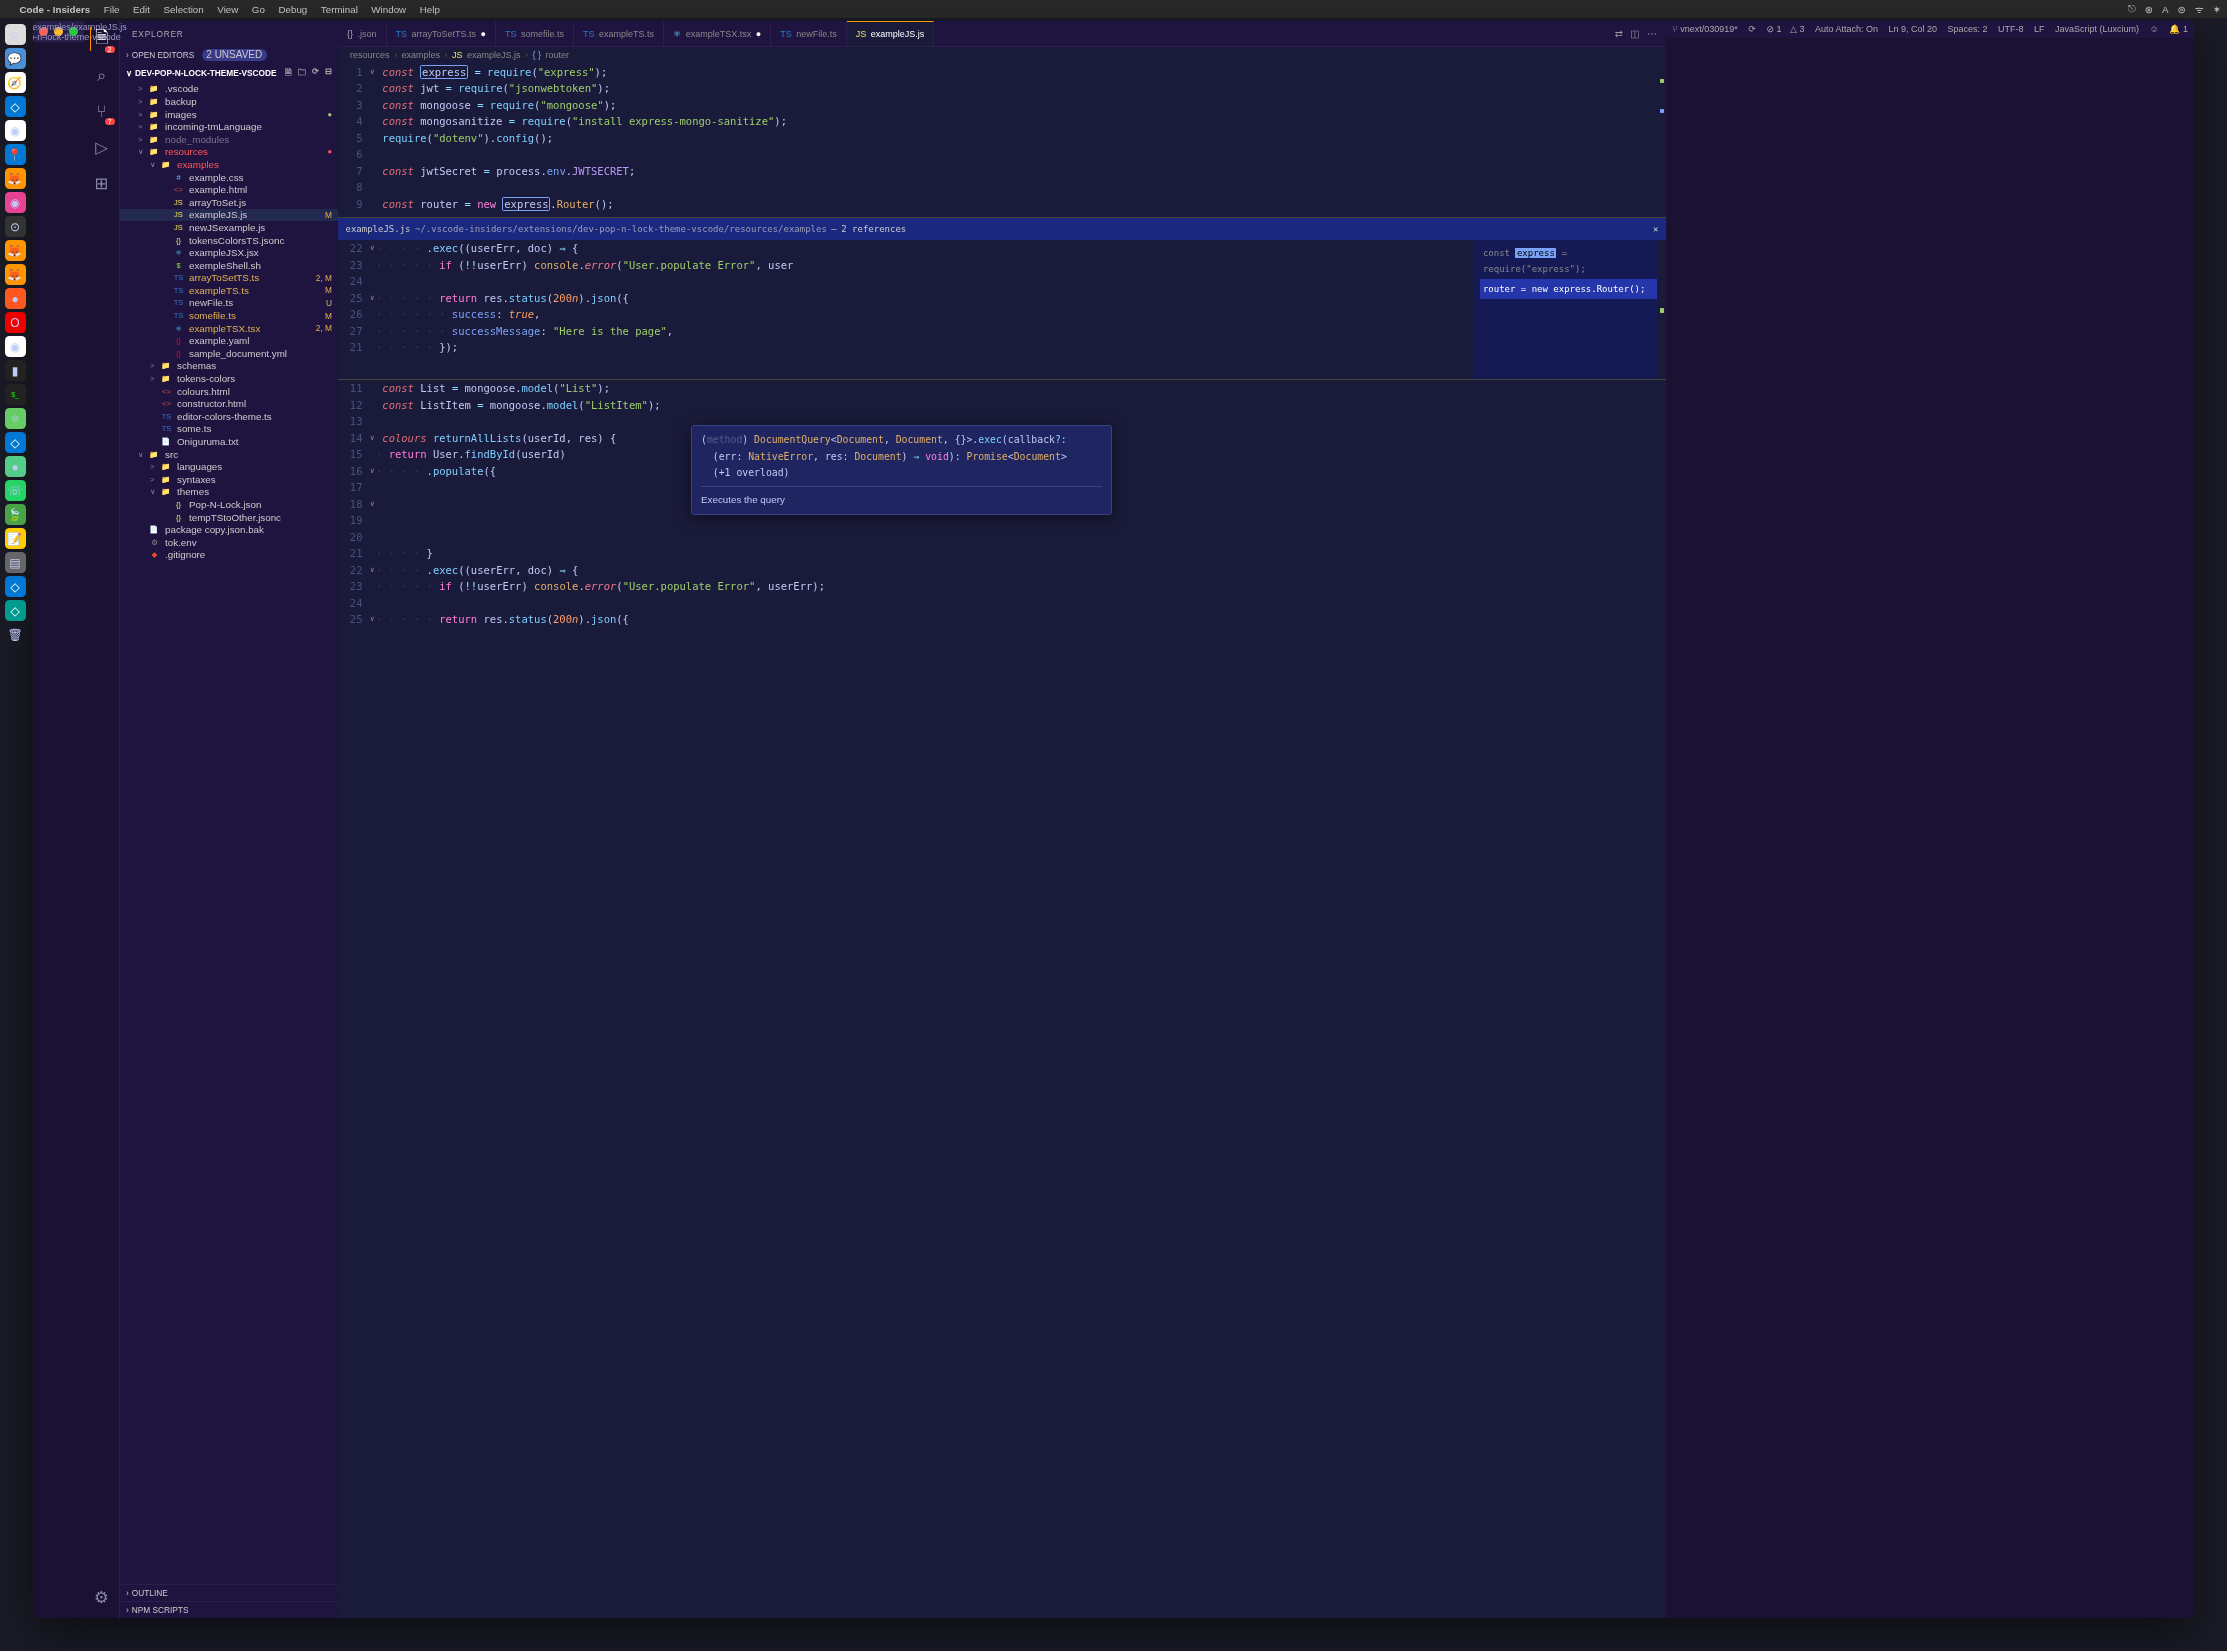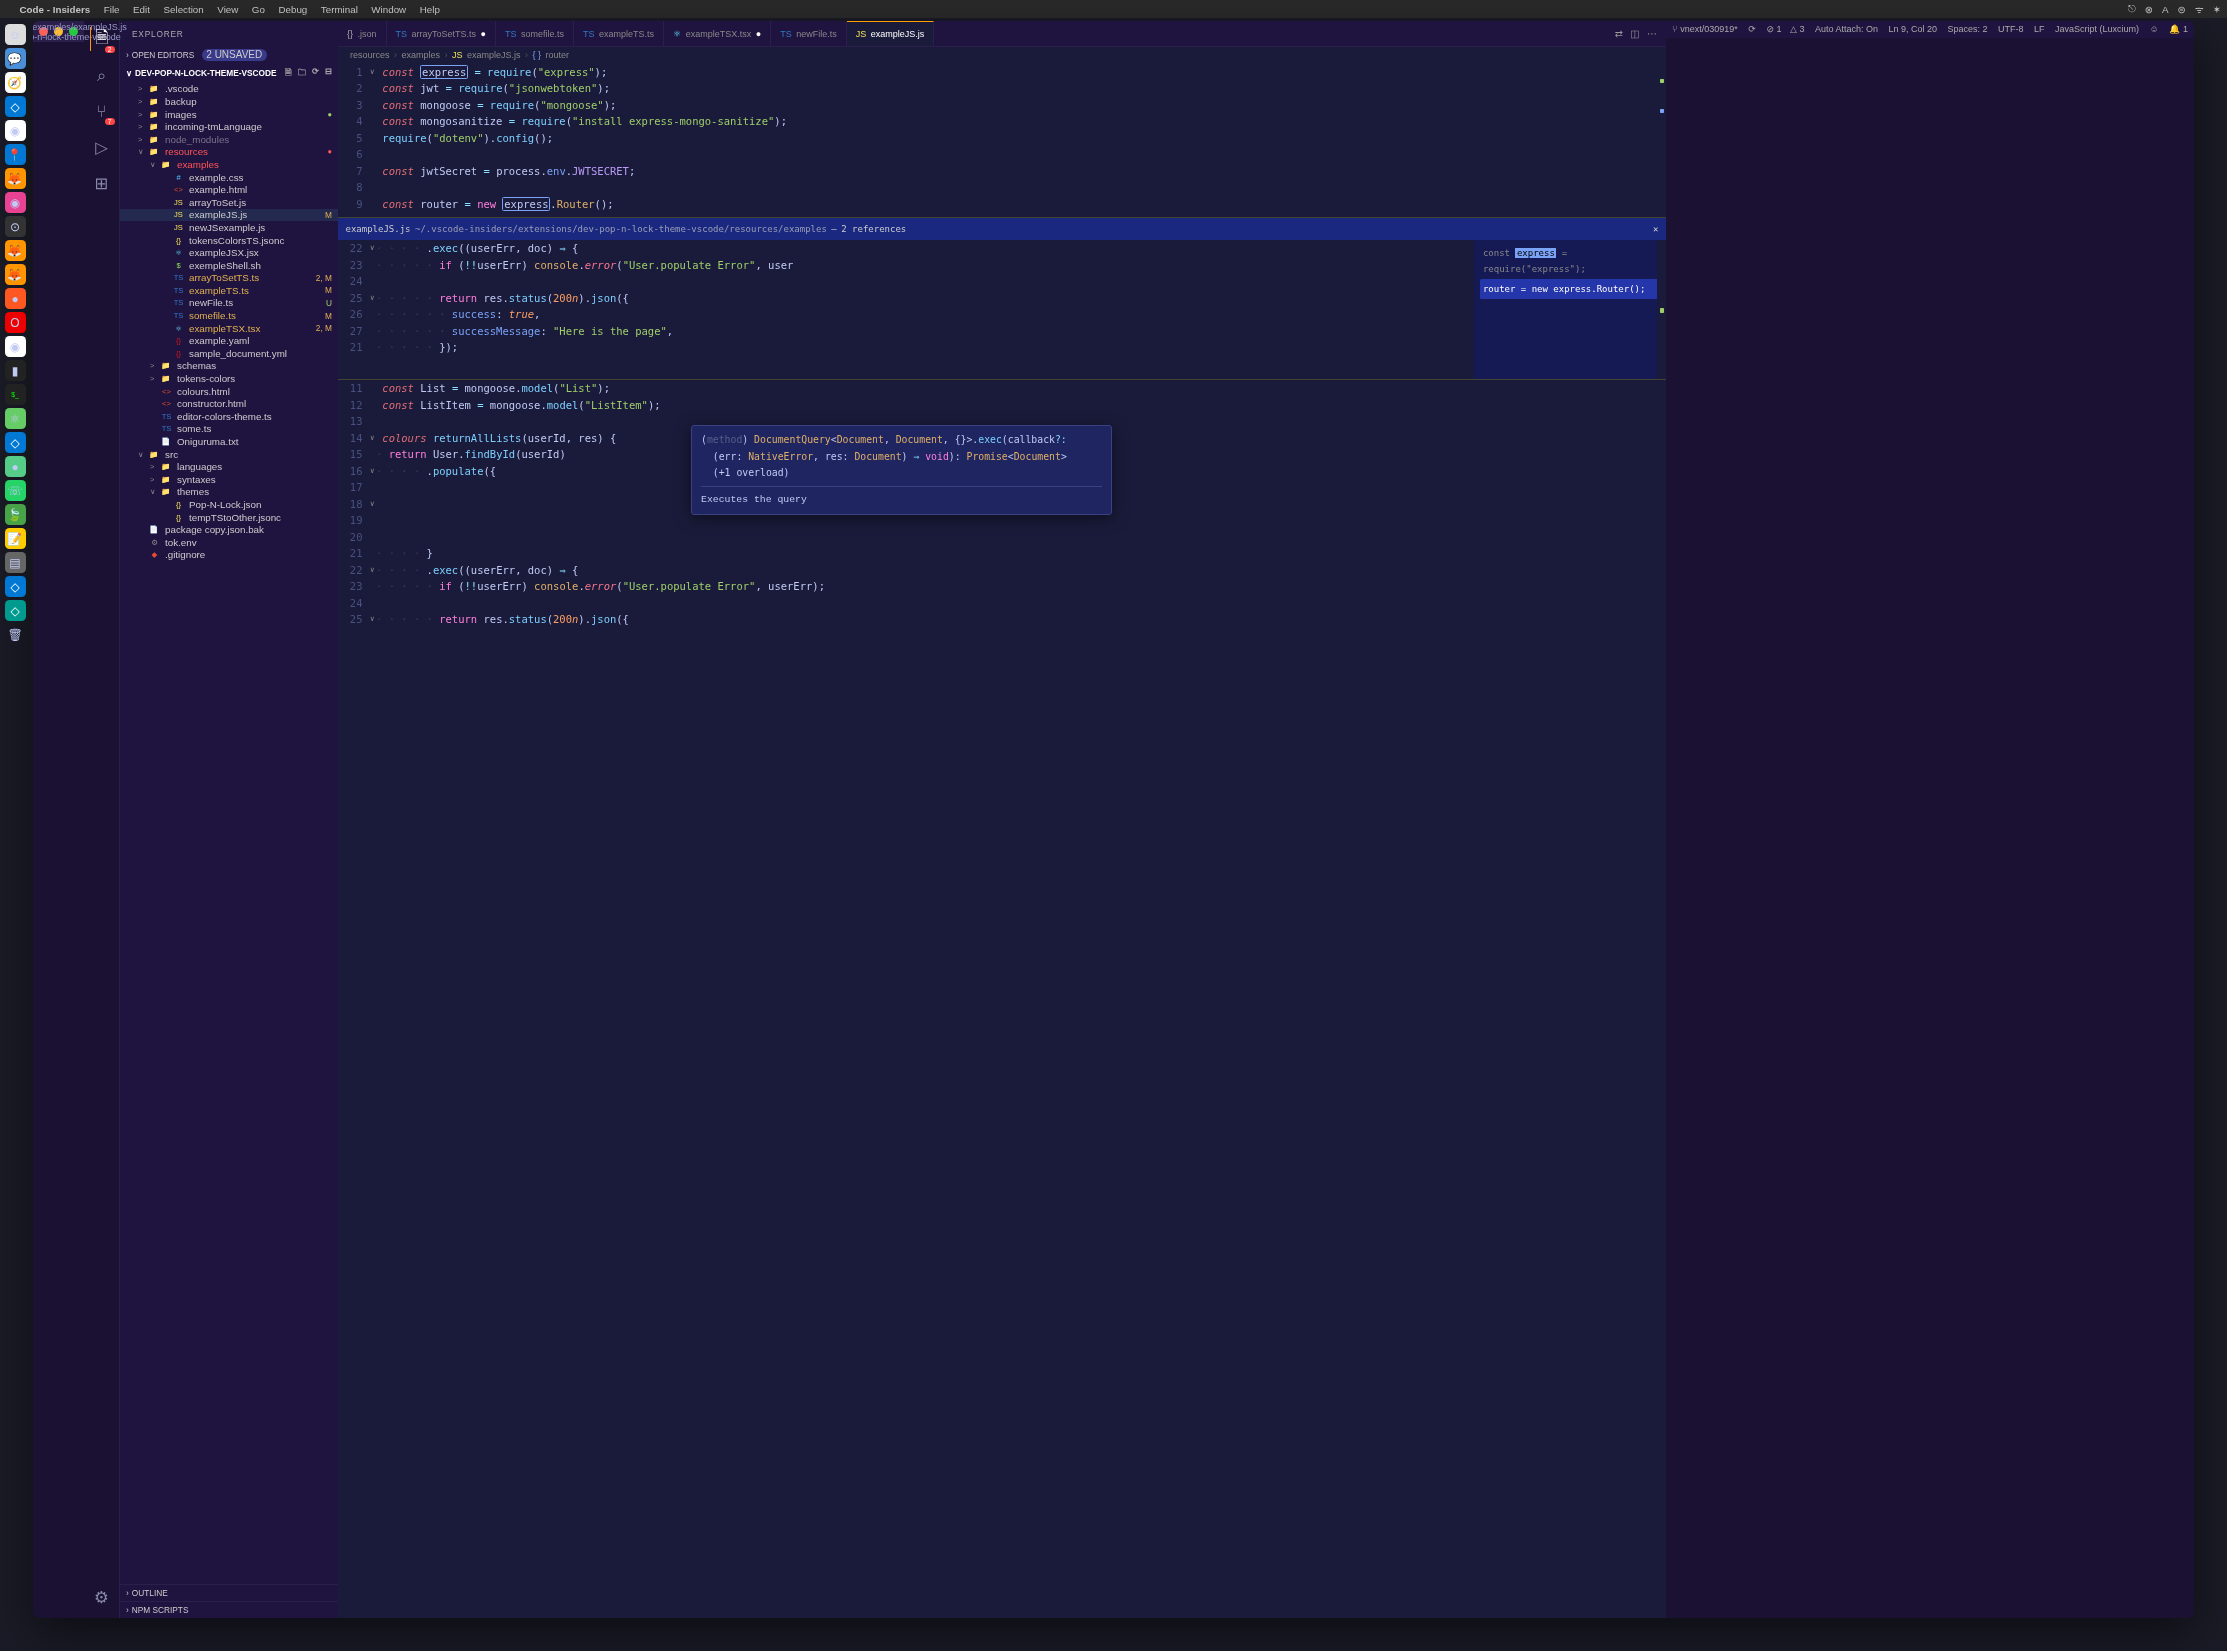--- a/index.html
+++ b/index.html
@@ -818,21 +818,21 @@
 <div class="code-line"><div class="gutter">22<span class="fold">∨</span></div><div class="code"><span class="ws">· · · · </span>.<span class="fn">exec</span>((<span class="var">userErr</span>, <span class="var">doc</span>) <span class="op">⇒</span> {</div></div>
 <div class="code-line"><div class="gutter">23</div><div class="code"><span class="ws">· · · · · </span><span class="kw2">if</span> (<span class="op">!!</span><span class="var">userErr</span>) <span class="type">console</span>.<span class="err-fn">error</span>(<span class="str">"User.populate Error"</span>, <span class="var">userErr</span>);</div></div>
 <div class="code-line"><div class="gutter">24</div><div class="code"></div></div>
 <div class="code-line"><div class="gutter">25<span class="fold">∨</span></div><div class="code"><span class="ws">· · · · · </span><span class="kw2">return</span> <span class="var">res</span>.<span class="fn">status</span>(<span class="num">200</span><span class="italic" style="color:#ff9e64">n</span>).<span class="fn">json</span>({</div></div>
 
           <div class="hover-tooltip">
             <div>(<span class="comment">method</span>) <span class="type">DocumentQuery</span>&lt;<span class="type">Document</span>, <span class="type">Document</span>, {}&gt;.<span class="fn">exec</span>(<span class="var">callback</span><span class="op">?:</span><br>
 &nbsp;&nbsp;(<span class="var">err</span>: <span class="type">NativeError</span>, <span class="var">res</span>: <span class="type">Document</span>) <span class="op">⇒</span> <span class="kw2">void</span>): <span class="type">Promise</span>&lt;<span class="type">Document</span>&gt;<br>
 &nbsp;&nbsp;(+1 overload)</div>
             <div class="hover-divider"></div>
-            <div style="font-family:Liberation Mono, monospace">Executes the query</div>
+            <div style="font-family:Liberation Sans, sans-serif">Executes the query</div>
           </div>
         </div>
       </div>
     </div>
   </div>
 
   <div class="statusbar">
     <span class="statusbar-item">⑂ <span>vnext/030919*</span></span>
     <span class="statusbar-item">⟳</span>
     <span class="statusbar-item"><span>⊘ 1</span>&nbsp;<span>△ 3</span></span>

